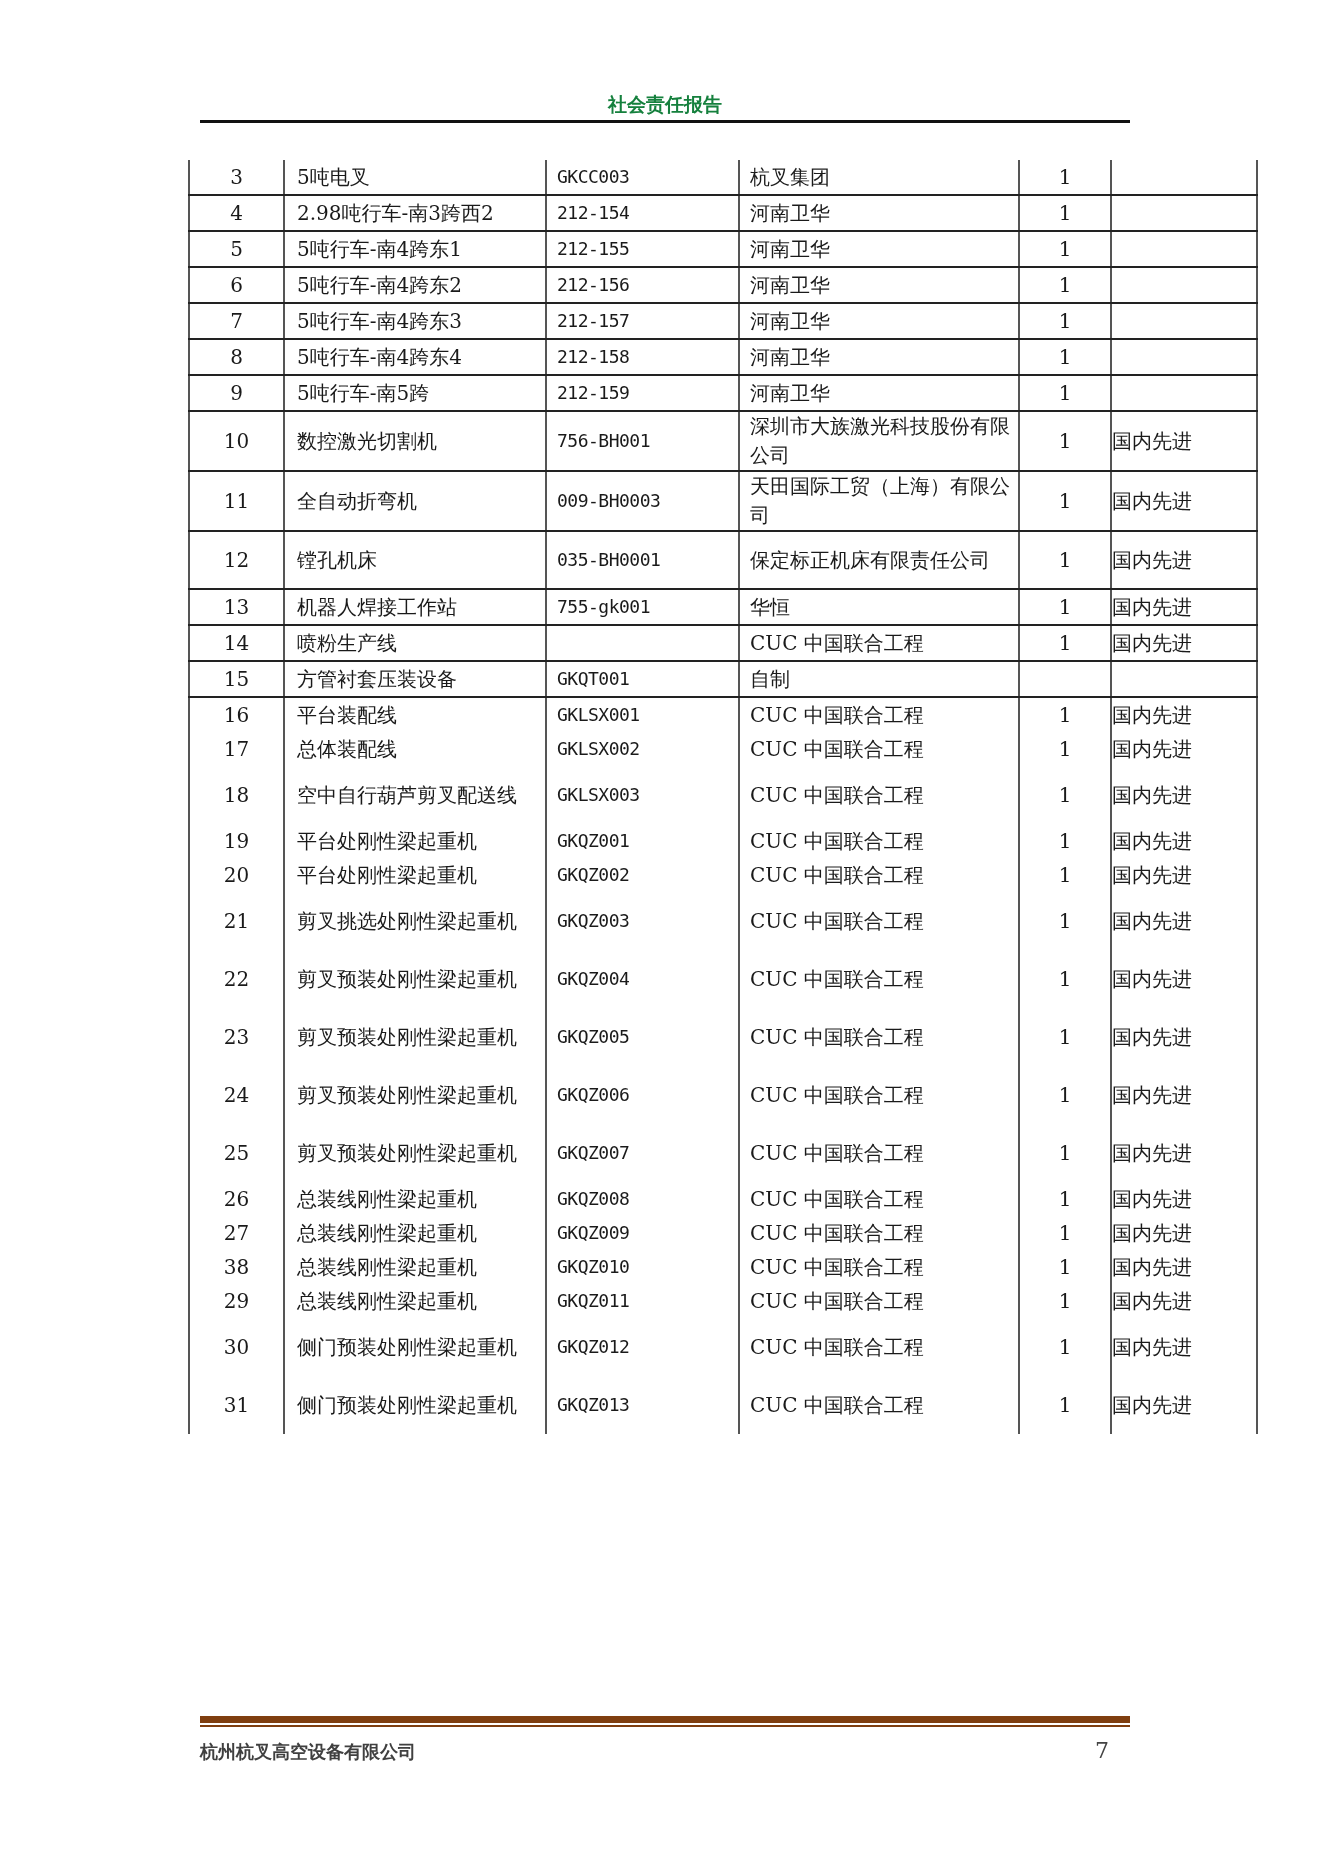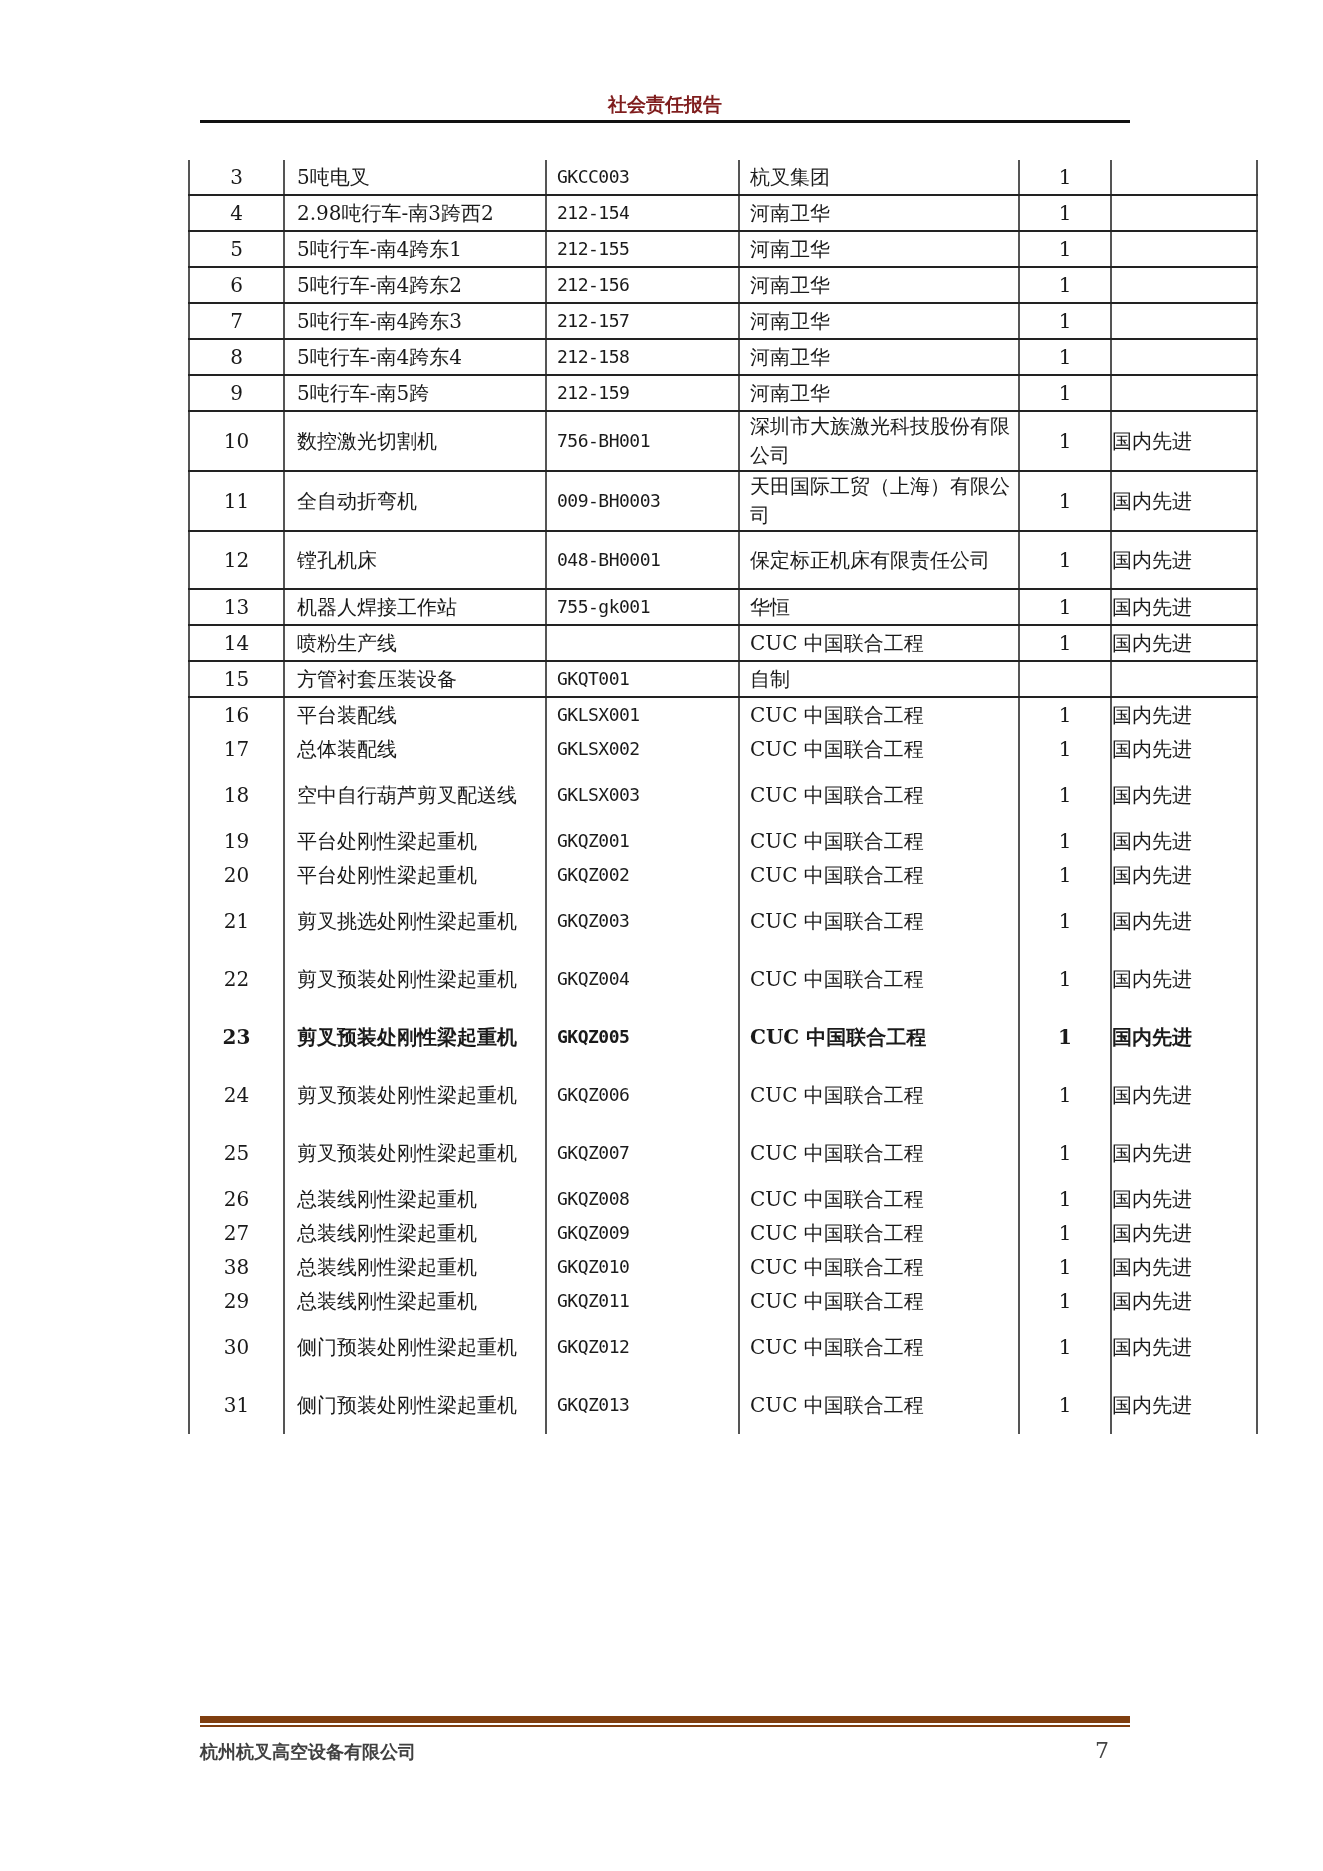--- a/index.html
+++ b/index.html
@@ -1,19 +1,19 @@
 <!DOCTYPE html>
 <html><head>
 <meta charset="utf-8">
 <style>
   html, body { margin: 0; padding: 0; background: #ffffff; }
   body { width: 1323px; height: 1871px; position: relative; overflow: hidden;
          font-family: "DejaVu Serif", "Liberation Serif", serif; color: #1a1a1a; }
   .page-header { position: absolute; left: 200px; top: 92px; width: 930px; text-align: center;
-                 font-family: "DejaVu Sans", "Liberation Sans", sans-serif; font-weight: bold; font-size: 19px; color: #7f1d1d; }
+                 font-family: "DejaVu Sans", "Liberation Sans", sans-serif; font-weight: bold; font-size: 19px; color: #15803d; }
   .header-rule { position: absolute; left: 200px; top: 120px; width: 930px; height: 3px; background: #111; }
 
   .tbl { position: absolute; left: 188px; top: 160px; width: 1068px; border-collapse: collapse;
          table-layout: fixed; font-size: 20px; }
   .tbl td { border-left: 2px solid #555; border-right: 2px solid #555; padding: 0; vertical-align: middle;
             line-height: 34px; }
   .tbl tr.b td { border-bottom: 2px solid #222; }
   .c-no { text-align: center; }
   .c-name { padding-left: 12px !important; }
   .c-code { padding-left: 10px !important; }
@@ -112,21 +112,21 @@
         <td class="c-no">11</td>
         <td class="c-name" style="line-height: 29px;">全自动折弯机</td>
         <td class="c-code code">009-BH0003</td>
         <td class="c-mfr" style="line-height: 29px;">天田国际工贸（上海）有限公司</td>
         <td class="c-qty">1</td>
         <td class="c-level">国内先进</td>
       </tr>
       <tr class="b" style="height: 58px;">
         <td class="c-no">12</td>
         <td class="c-name" style="line-height: 29px;">镗孔机床</td>
-        <td class="c-code code">048-BH0001</td>
+        <td class="c-code code">035-BH0001</td>
         <td class="c-mfr" style="line-height: 29px;">保定标正机床有限责任公司</td>
         <td class="c-qty">1</td>
         <td class="c-level">国内先进</td>
       </tr>
       <tr class="b" style="height: 29px;">
         <td class="c-no">13</td>
         <td class="c-name" style="line-height: 29px;">机器人焊接工作站</td>
         <td class="c-code code">755-gk001</td>
         <td class="c-mfr" style="line-height: 29px;">华恒</td>
         <td class="c-qty">1</td>
@@ -197,21 +197,21 @@
         <td class="c-level">国内先进</td>
       </tr>
       <tr style="height: 58px;">
         <td class="c-no">22</td>
         <td class="c-name" style="line-height: 29px;">剪叉预装处刚性梁起重机</td>
         <td class="c-code code">GKQZ004</td>
         <td class="c-mfr" style="line-height: 29px;">CUC 中国联合工程</td>
         <td class="c-qty">1</td>
         <td class="c-level">国内先进</td>
       </tr>
-      <tr style="height: 58px; font-weight: bold;">
+      <tr style="height: 58px;">
         <td class="c-no">23</td>
         <td class="c-name" style="line-height: 29px;">剪叉预装处刚性梁起重机</td>
         <td class="c-code code">GKQZ005</td>
         <td class="c-mfr" style="line-height: 29px;">CUC 中国联合工程</td>
         <td class="c-qty">1</td>
         <td class="c-level">国内先进</td>
       </tr>
       <tr style="height: 58px;">
         <td class="c-no">24</td>
         <td class="c-name" style="line-height: 29px;">剪叉预装处刚性梁起重机</td>

